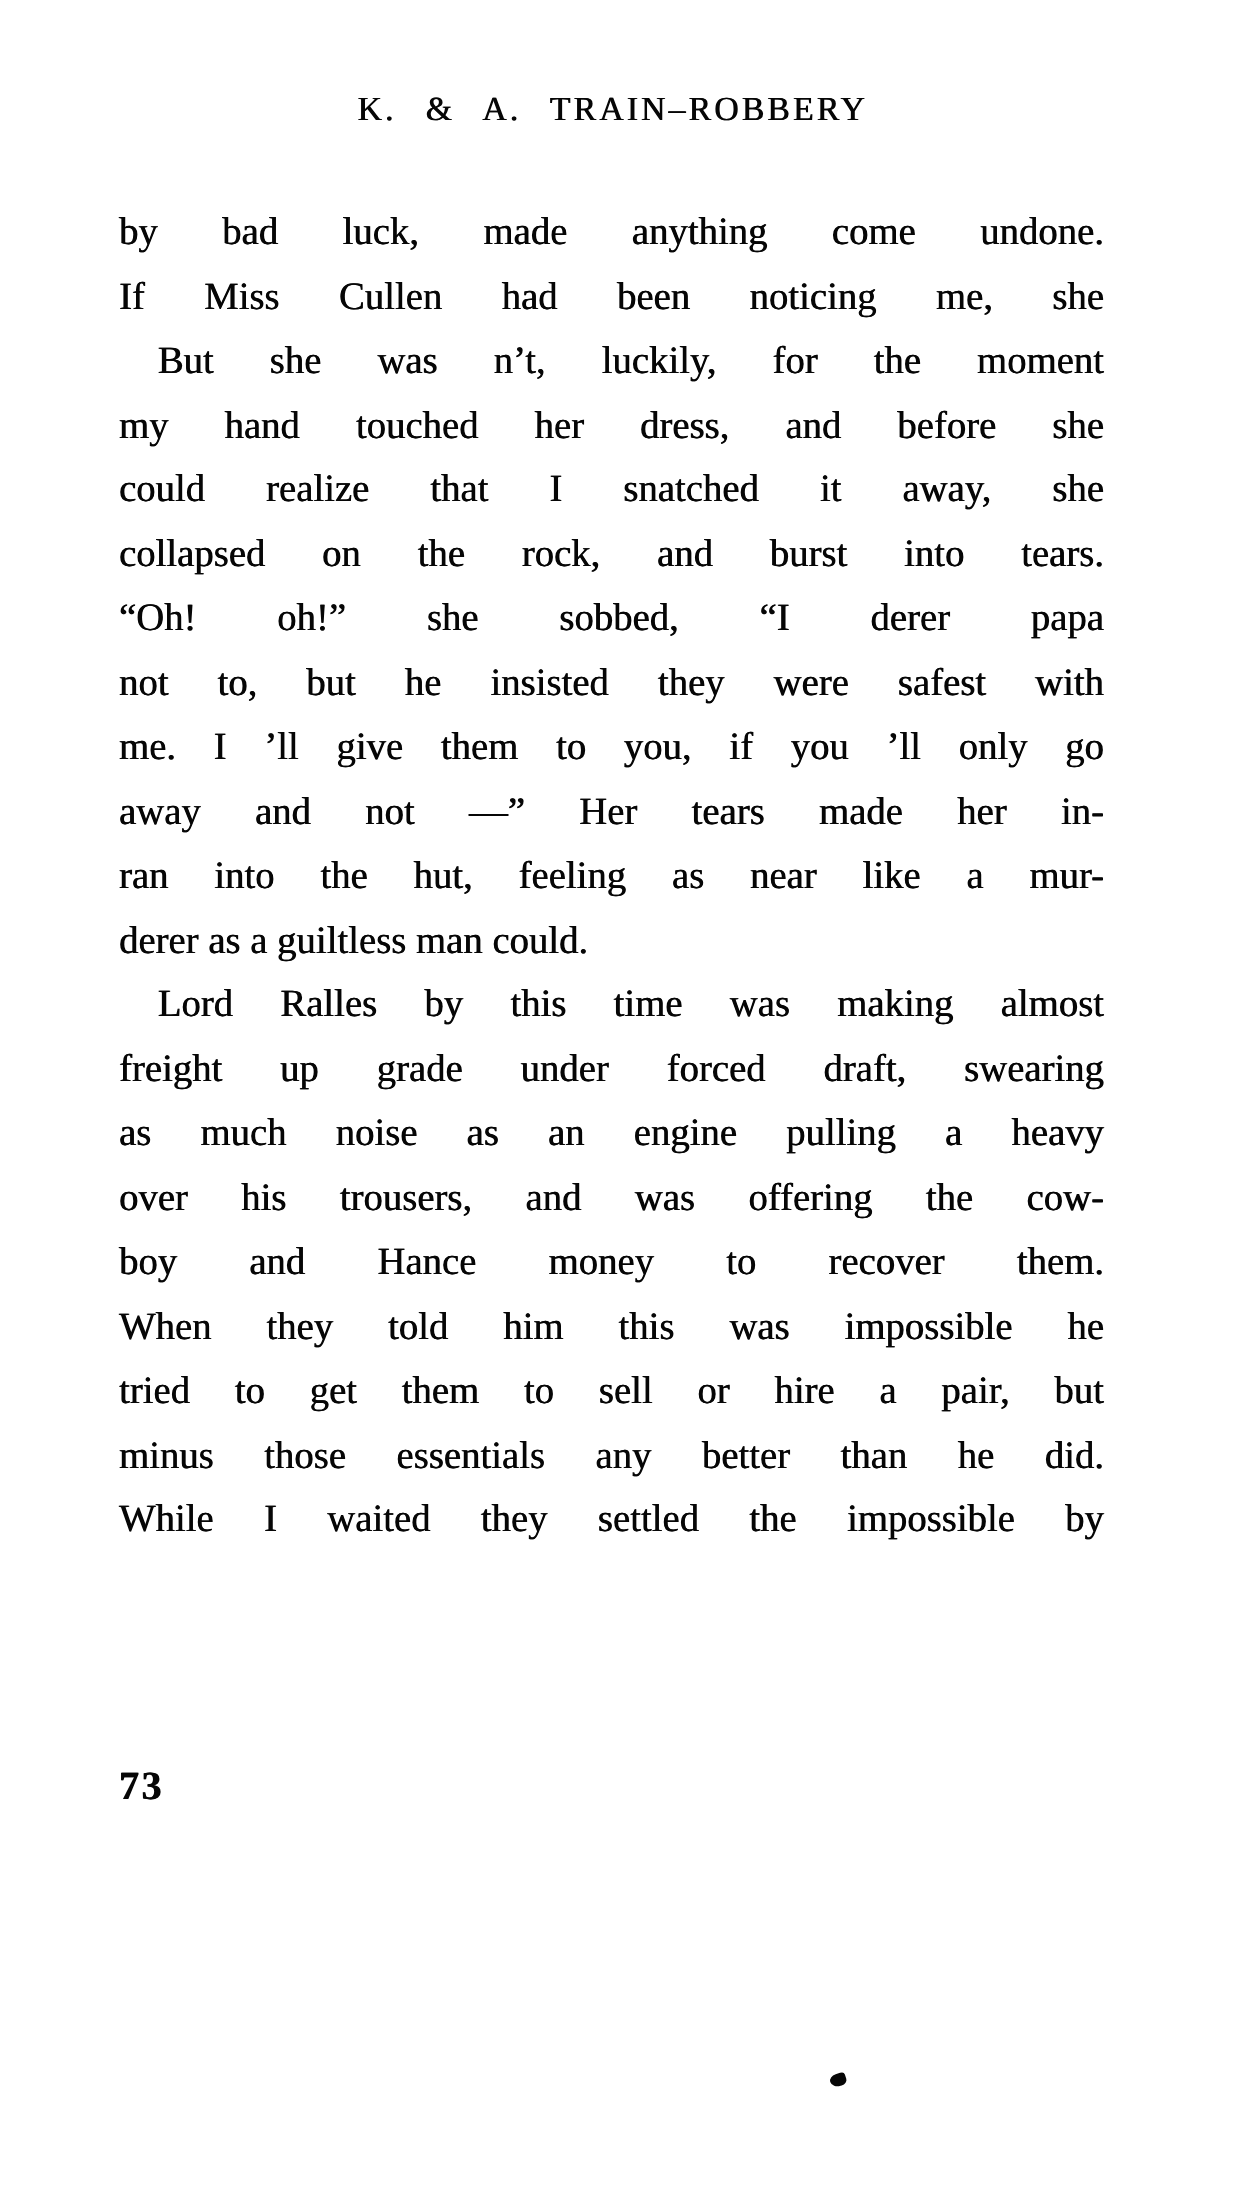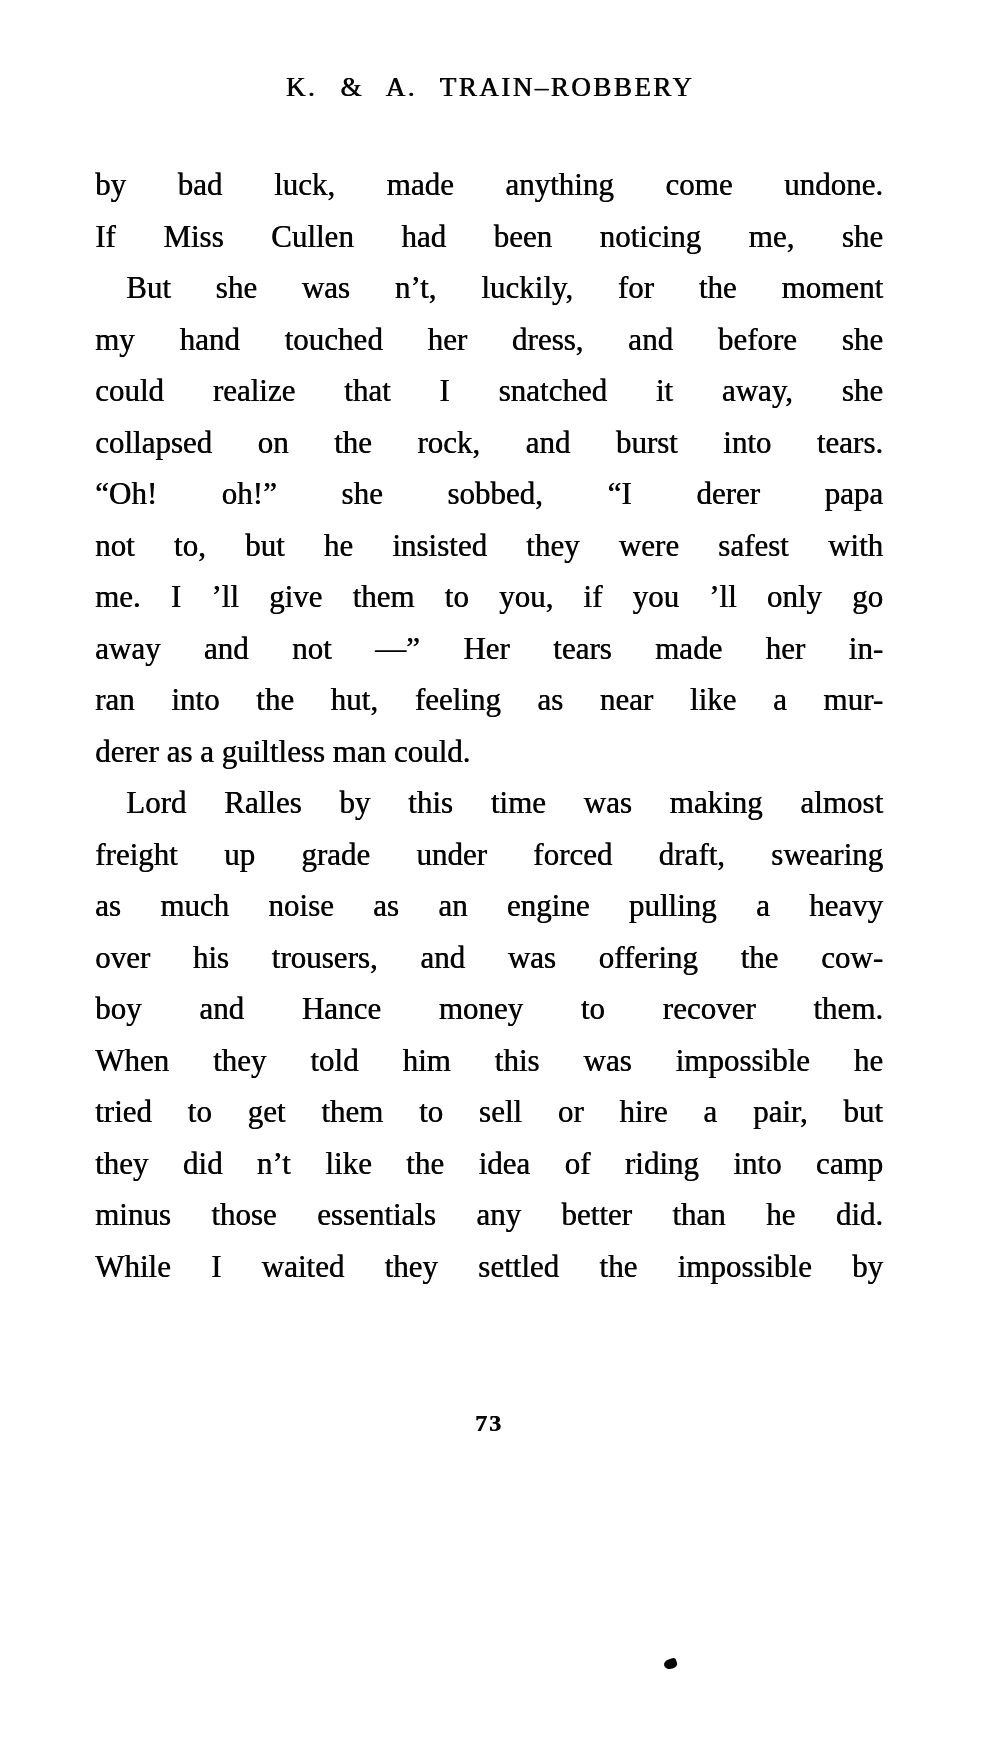--- a/index.html
+++ b/index.html
@@ -54,22 +54,22 @@
     text-align-last: left;
   }
   .line.indent {
     text-indent: 31px;
   }
   .folio {
     position: absolute;
     top: 1410px;
     left: 95px;
     width: 788px;
-    text-align: center;
-    font-size: 24px;
+    text-align: left;
+    font-size: 32px;
     font-weight: 700;
     letter-spacing: 2px;
     text-shadow: 0.5px 0 0 #060606;
   }
   .speck {
     position: absolute;
     left: 664px;
     top: 1659px;
     width: 13px;
     height: 10px;
@@ -97,21 +97,20 @@
       <div class="line">away and not —” Her tears made her in-</div>
       <div class="line">ran into the hut, feeling as near like a mur-</div>
       <div class="line end">derer as a guiltless man could.</div>
       <div class="line indent">Lord Ralles by this time was making almost</div>
       <div class="line">freight up grade under forced draft, swearing</div>
       <div class="line">as much noise as an engine pulling a heavy</div>
       <div class="line">over his trousers, and was offering the cow-</div>
       <div class="line">boy and Hance money to recover them.</div>
       <div class="line">When they told him this was impossible he</div>
       <div class="line">tried to get them to sell or hire a pair, but</div>
-      <div class="line">they did n’t like the idea of riding into camp</div>
       <div class="line">minus those essentials any better than he did.</div>
       <div class="line">While I waited they settled the impossible by</div>
     </section>
 
   <div class="folio">73</div>
 
   <div class="speck"></div>
 </main>
 
 </body></html>

